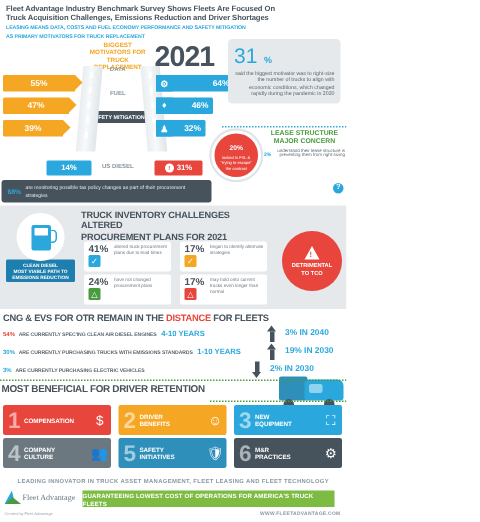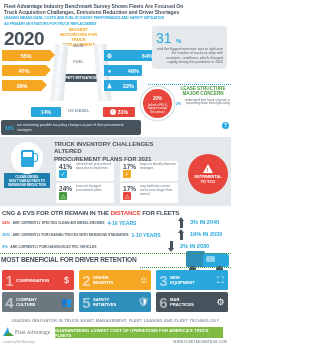--- a/index.html
+++ b/index.html
@@ -138,21 +138,21 @@
 <div class="page">
 
   <div class="hdr">
     <div class="hdr-t1">Fleet Advantage Industry Benchmark Survey Shows Fleets Are Focused On</div>
     <div class="hdr-t1">Truck Acquisition Challenges, Emissions Reduction and Driver Shortages</div>
     <div class="hdr-t2">LEASING MEANS DATA, COSTS AND FUEL ECONOMY PERFORMANCE AND SAFETY MITIGATION</div>
     <div class="hdr-t2">AS PRIMARY MOTIVATORS FOR TRUCK REPLACEMENT</div>
   </div>
 
   <div class="cmp">
-    <div class="yr yr2020">2020</div>
+    <div class="yr yr2021">2021</div>
 
     <div class="midlbl">BIGGEST MOTIVATORS FOR TRUCK REPLACEMENT</div>
     <div class="midsub">DATA</div>
     <div class="midsub midsub2">FUEL</div>
     <div class="midbadge">SAFETY MITIGATION</div>
 
     <div class="road roadL">
       <div class="dash" style="top:4px"></div>
         <div class="dash" style="top:14px"></div>
       <div class="dash" style="top:24px"></div>

